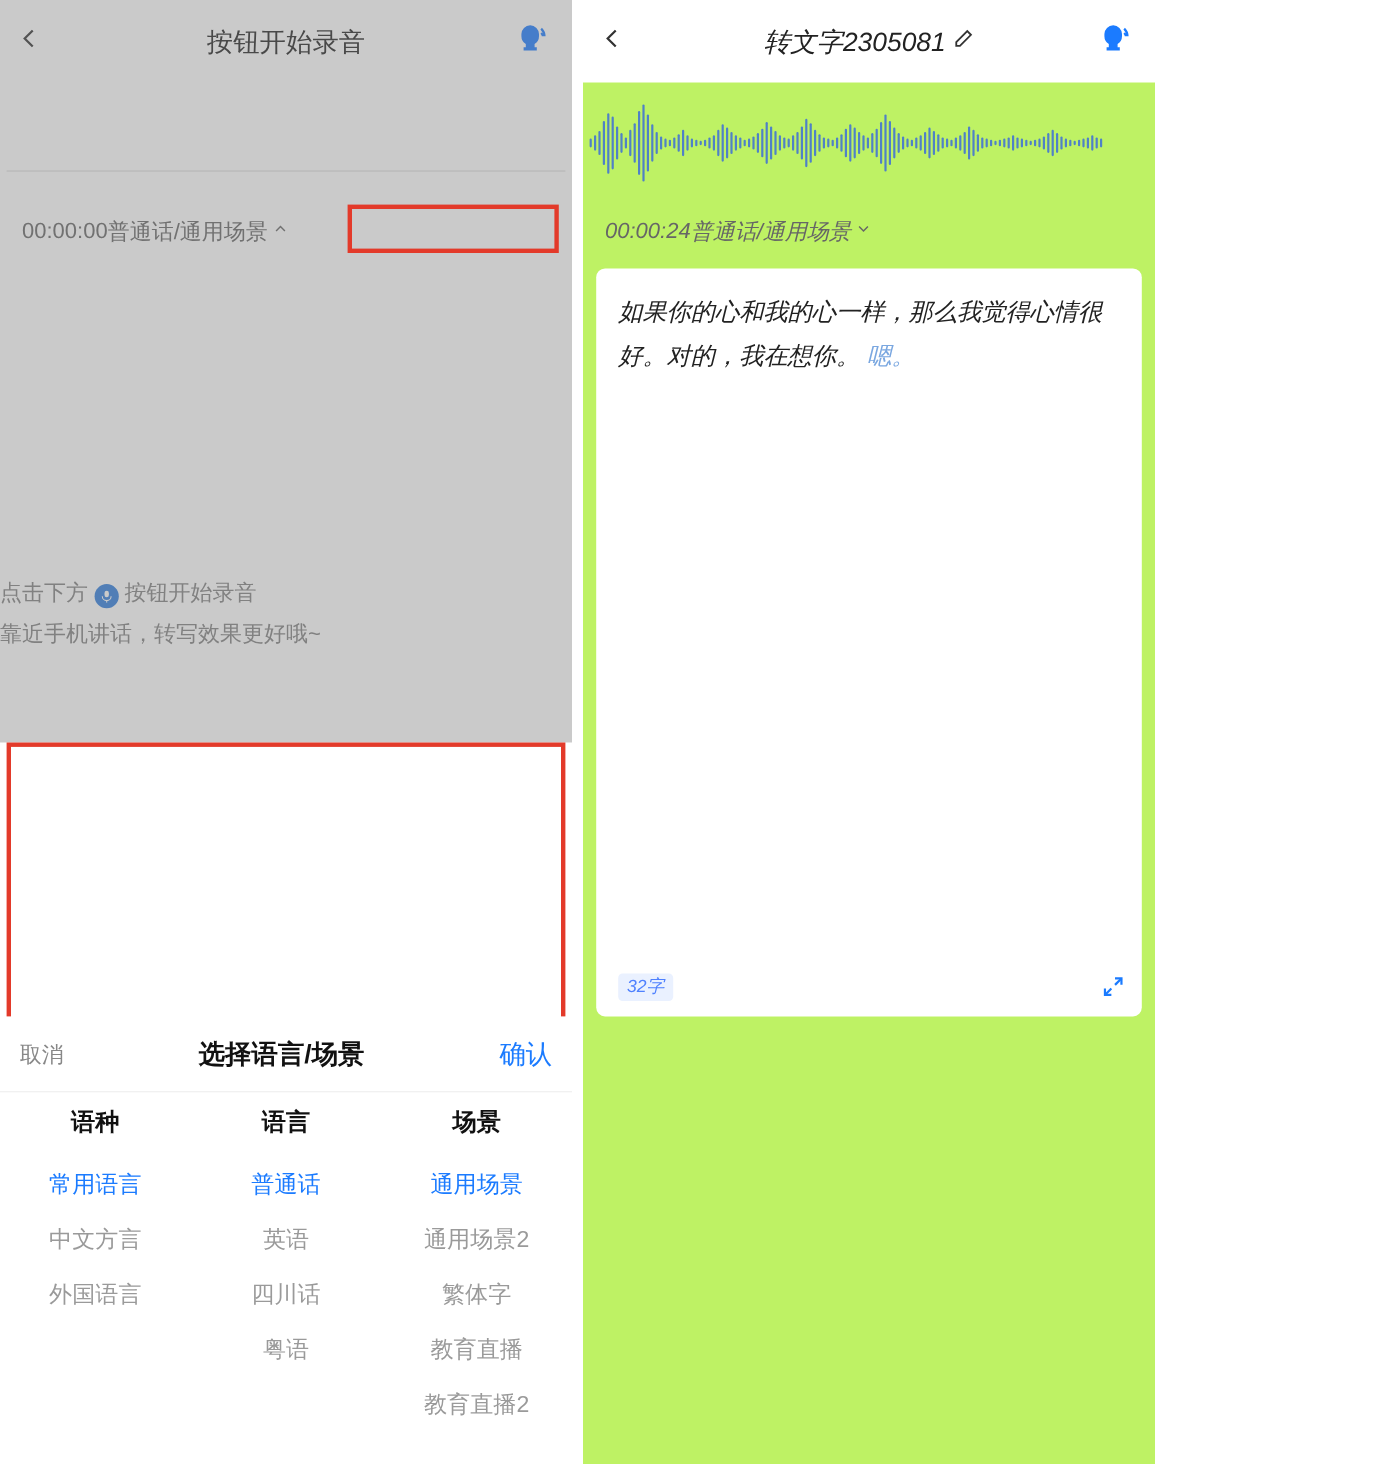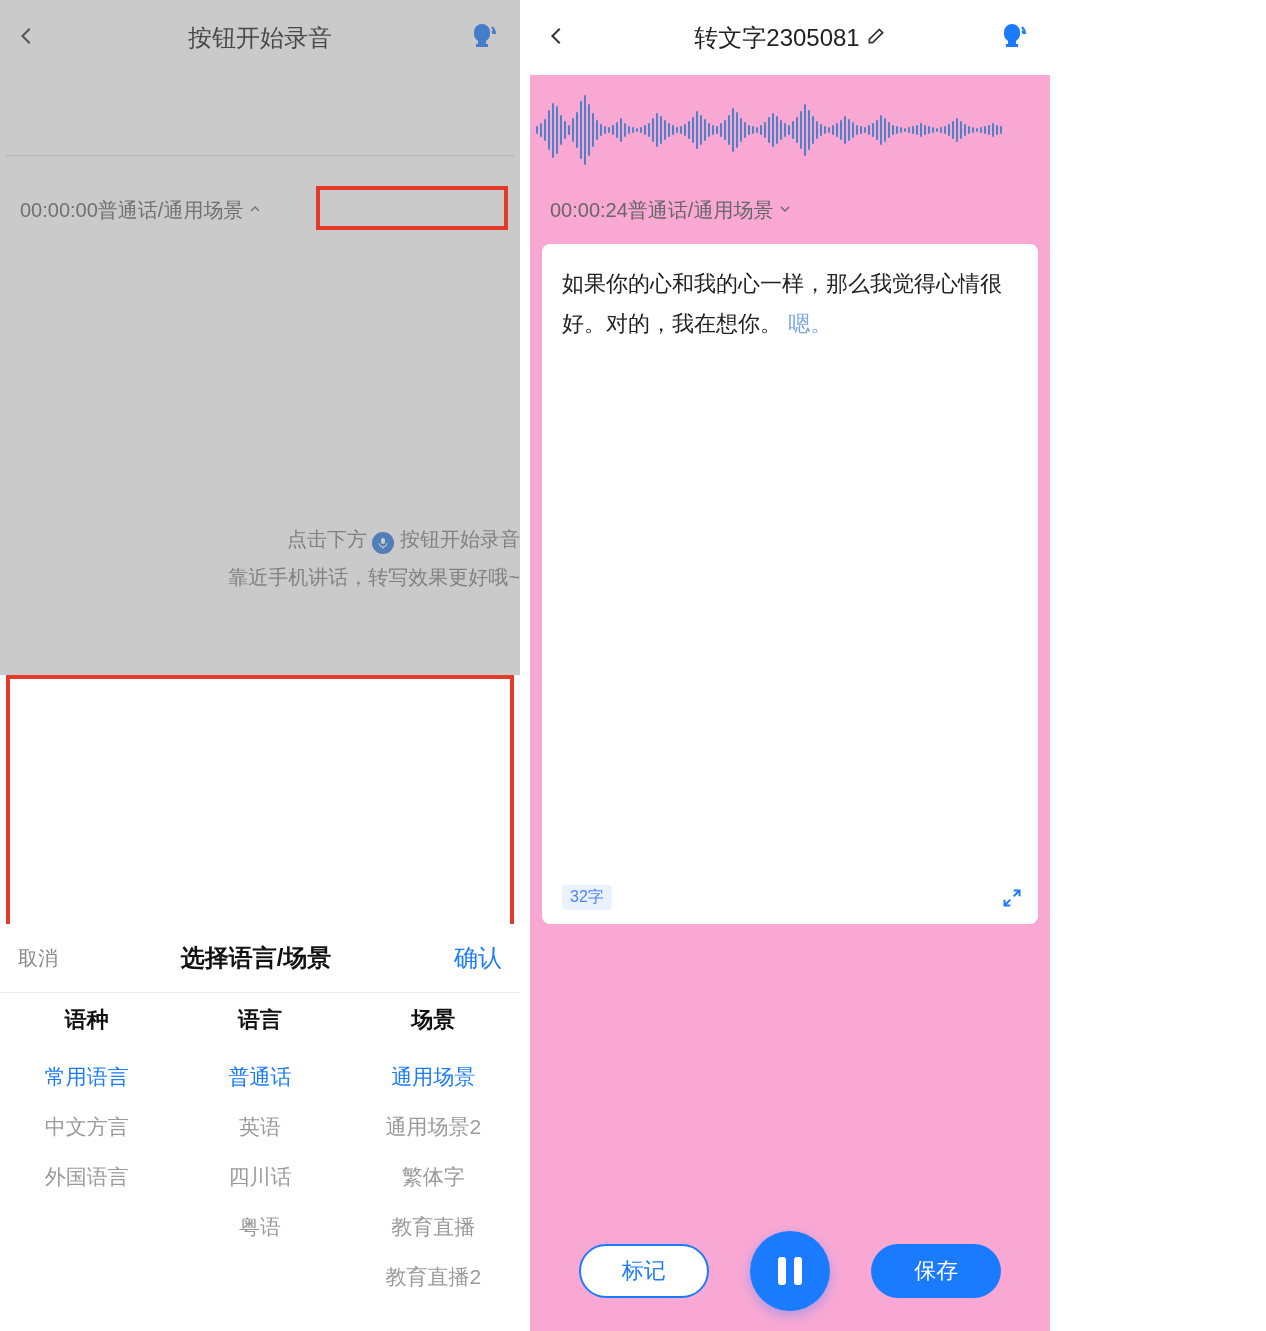--- a/index.html
+++ b/index.html
@@ -6,21 +6,21 @@
   body {
     width: 1266px;
     height: 1331px;
     font-family: -apple-system, "PingFang SC", "Microsoft YaHei", sans-serif;
     background: #fff;
     display: flex;
     overflow: hidden;
   }
   .screen { position: relative; height: 100%; }
   .screen-left { width: 520px; background: #fff; }
-  .screen-right { width: 520px; background: #f9a8d4; }
+  .screen-right { width: 520px; background: #bef264; font-style: italic; }
   .gap { width: 10px; background:#fff; }
   
   .dim-overlay {
     position:absolute; inset:0; bottom:auto; height:675px;
     background: rgba(128,128,128,0.42);
     pointer-events:none;
   }
   
   .red-box { position:absolute; border:4px solid #e33a2a; pointer-events:none; }
 
@@ -45,21 +45,21 @@
 
   
   .transcript-box { background:#fff; margin:8px 12px; border-radius:8px; padding:20px; min-height:680px; position:relative; }
   .transcript-text { font-size:22px; color:#222; line-height:1.8; }
   .transcript-text .hint { color:#7aa7e0; }
   .count-badge { position:absolute; left:20px; bottom:14px; font-size:16px; color:#4f81ff; background:#eaf1ff; padding:2px 8px; border-radius:4px; }
   .expand-icon { position:absolute; right:16px; bottom:12px; }
   .expand-icon svg { width:20px; height:20px; }
 
   
-  .center-hint { position:absolute; top:520px; left:0; right:0; text-align:right; color:#828282; font-size:20px; line-height:1.9;padding-left:28px; }
+  .center-hint { position:absolute; top:520px; left:0; right:0; text-align:left; color:#828282; font-size:20px; line-height:1.9; }
   .center-hint .mic-badge{ display:inline-flex; width:22px; height:22px; background:#2f7ddc; border-radius:50%; align-items:center; justify-content:center; vertical-align:-3px;}
   .center-hint .mic-badge svg{width:12px;height:12px;}
 
   
   .sheet { position:absolute; bottom:0; left:0; right:0; background:#fff; }
   .sheet-header { display:flex; align-items:center; justify-content:space-between; padding:18px 18px; border-bottom:1px solid #eee;}
   .sheet-cancel { color:#888; font-size:20px; }
   .sheet-title { color:#111; font-size:24px; font-weight:600; }
   .sheet-confirm { color:#1b7bff; font-size:24px; }
   .sheet-columns { display:flex; padding:12px 0 40px; }
@@ -338,23 +338,13 @@
     <span class="expand-icon">
       <svg viewBox="0 0 24 24" fill="none" stroke="#1b7bff" stroke-width="2.4">
           <polyline points="14 3 21 3 21 10"></polyline>
           <polyline points="10 21 3 21 3 14"></polyline>
           <line x1="21" y1="3" x2="14" y2="10"></line>
           <line x1="3" y1="21" x2="10" y2="14"></line>
         </svg>
     </span>
   </div>
 
-  <div class="action-bar">
-    <div class="pill-btn pill-outline">标记</div>
-    <div class="pause-btn">
-        <div class="bars">
-          <span></span>
-          <span></span>
-        </div>
-      </div>
-    <div class="pill-btn pill-solid">保存</div>
-  </div>
 </div>
 
 </body></html>

